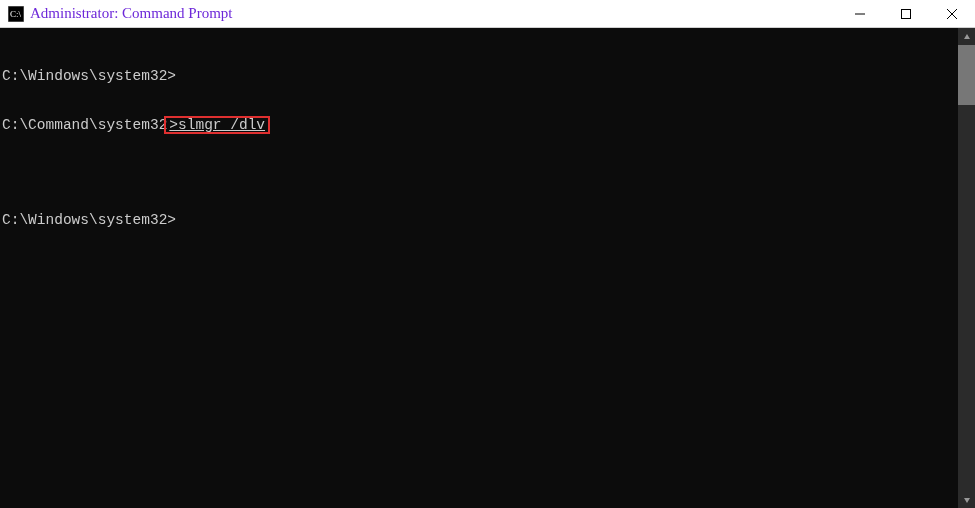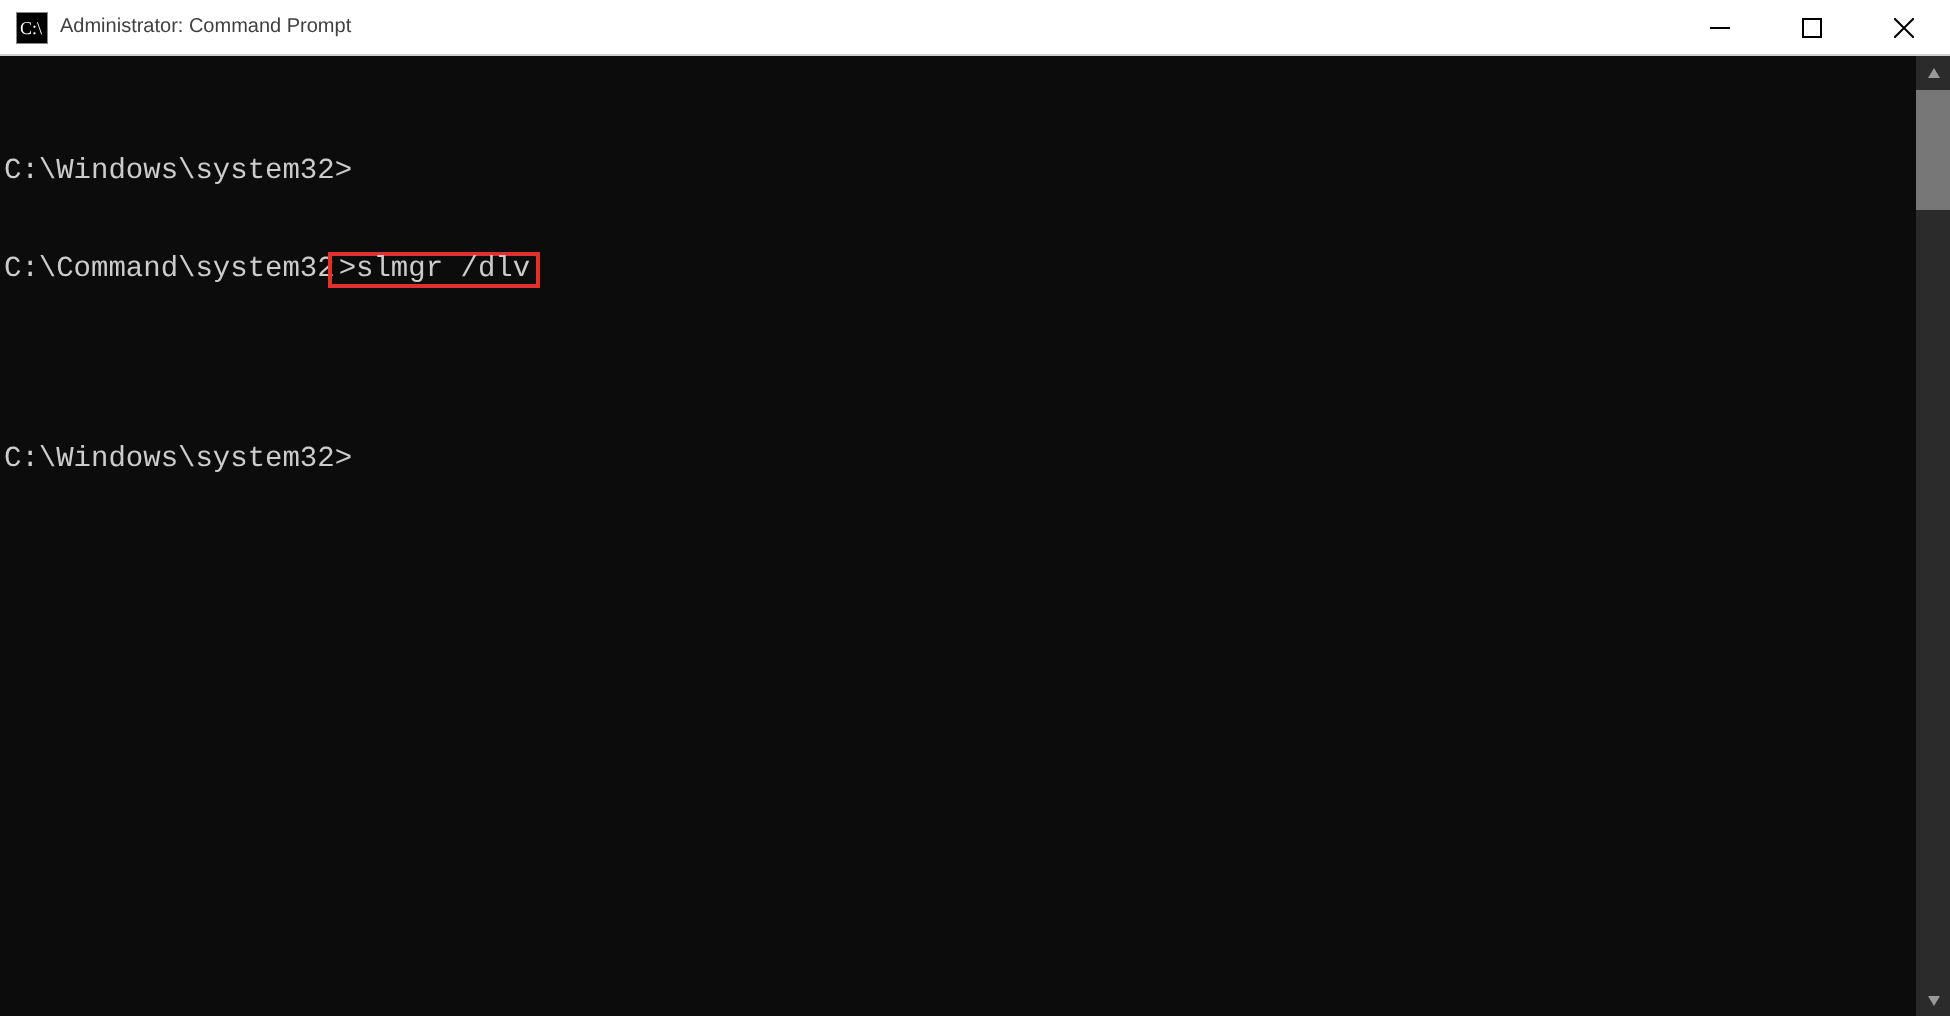--- a/index.html
+++ b/index.html
@@ -34,23 +34,24 @@
       margin-right: 6px;
       display: flex;
       align-items: center;
       justify-content: center;
     }
     .titlebar-icon svg {
       width: 16px;
       height: 16px;
     }
     .titlebar-text {
-      font-size: 10px;
-      color: #404040;
+      font-size: 15px;
+      color: #6d28d9;
       flex: 1;
+      font-family: Liberation Serif, serif;
     }
     .window-controls {
       display: flex;
       height: 100%;
     }
     .win-btn {
       width: 46px;
       height: 100%;
       display: flex;
       align-items: center;
@@ -69,32 +70,32 @@
     }
     .terminal {
       flex: 1;
       padding: 8px 4px 4px 2px;
       font-family: Consolas, "Courier New", monospace;
       font-size: 14.5px;
       color: #cccccc;
       line-height: 16px;
       white-space: pre;
       overflow: hidden;
-      margin-top: 10px;
     }
     .term-line {
       display: block;
       height: 16px;
     }
     .highlighted {
       border: 2px solid #e03030;
       display: inline-block;
       padding: 0 3px;
       margin-left: -3px;
       line-height: 14px;
+      text-decoration: underline;
     }
     .scrollbar {
       width: 17px;
       background: #2b2b2b;
       position: relative;
       display: flex;
       flex-direction: column;
     }
     .sb-btn {
       width: 17px;

